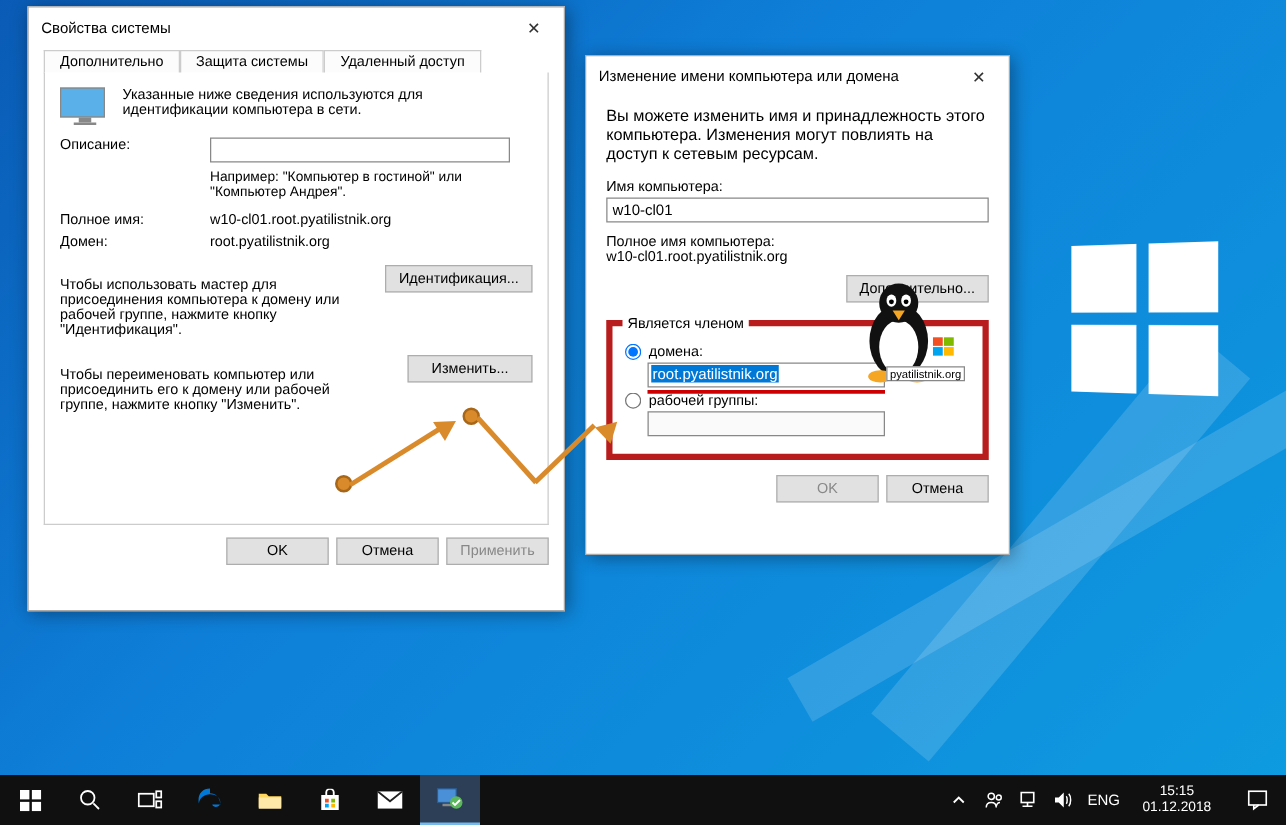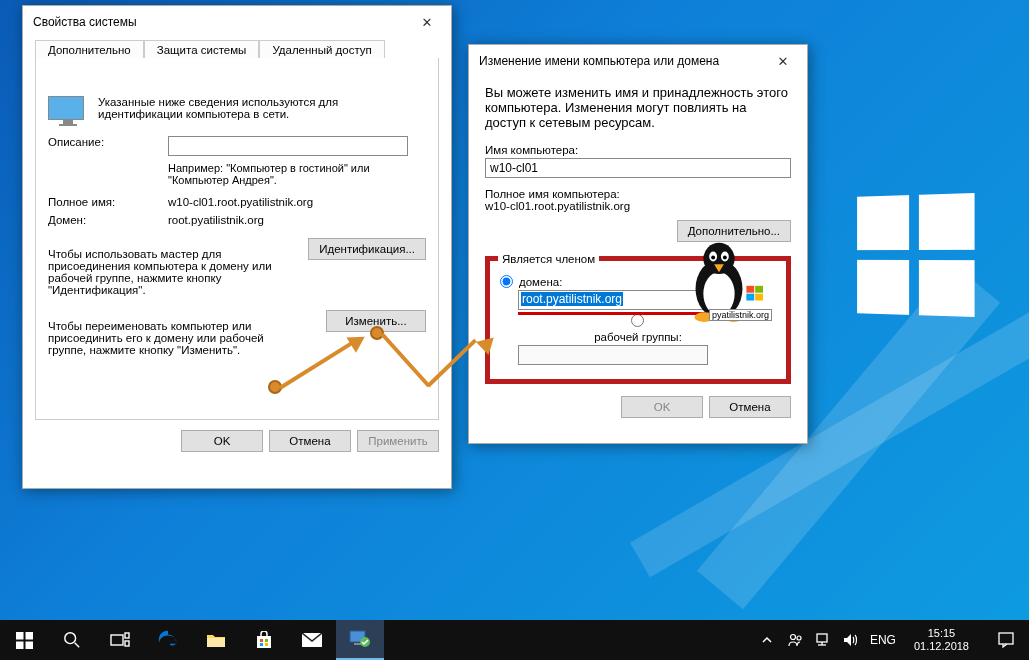--- a/index.html
+++ b/index.html
@@ -105,21 +105,21 @@
   <div class="dlgbody">
 
     <div class="tabs" style="border-bottom:none;">
       <div class="tab inactive">Дополнительно</div>
       <div class="tab inactive">Защита системы</div>
       <div class="tab inactive">Удаленный доступ</div>
     </div>
 
 
     <div class="tabcontent" style="min-height:362px;">
-      <div style="display:flex; align-items:flex-start; margin-bottom:10px;margin-top:26px;">
+      <div style="display:flex; align-items:flex-start; margin-bottom:10px;">
         <div class="monitor-icon">
           <div class="screen"></div>
             <div class="stand"></div>
             <div class="base"></div>
         </div>
         <div class="desc-text">Указанные ниже сведения используются для идентификации компьютера в сети.</div>
       </div>
 
       <div class="row">
         <div class="lbl">Описание:</div>
@@ -179,21 +179,21 @@
       <div class="radio-row">
         <input type="radio" name="member" checked="" style="">
         <span>домена:</span>
       </div>
       <div style="margin-left:18px; position:relative;">
         <input type="text" style="width: 190px;">
         <span class="sel" style="position:absolute; left:3px; top:2px; font-size:12px; padding:0 1px;">root.pyatilistnik.org</span>
         <div class="redline" style="left:0; top:22px; width:190px;"></div>
       </div>
 
-      <div class="radio-row" style="flex-direction:column;">
+      <div class="radio-row" style="">
         <input type="radio" name="member" style="">
         <span>рабочей группы:</span>
       </div>
       <div style="margin-left:18px;">
         <input type="text" style="width: 190px;" disabled="" value="">
       </div>
 
       <div class="penguin">
         <svg viewBox="0 0 100 90">
           <ellipse cx="50" cy="55" rx="24" ry="30" fill="#111"></ellipse>

